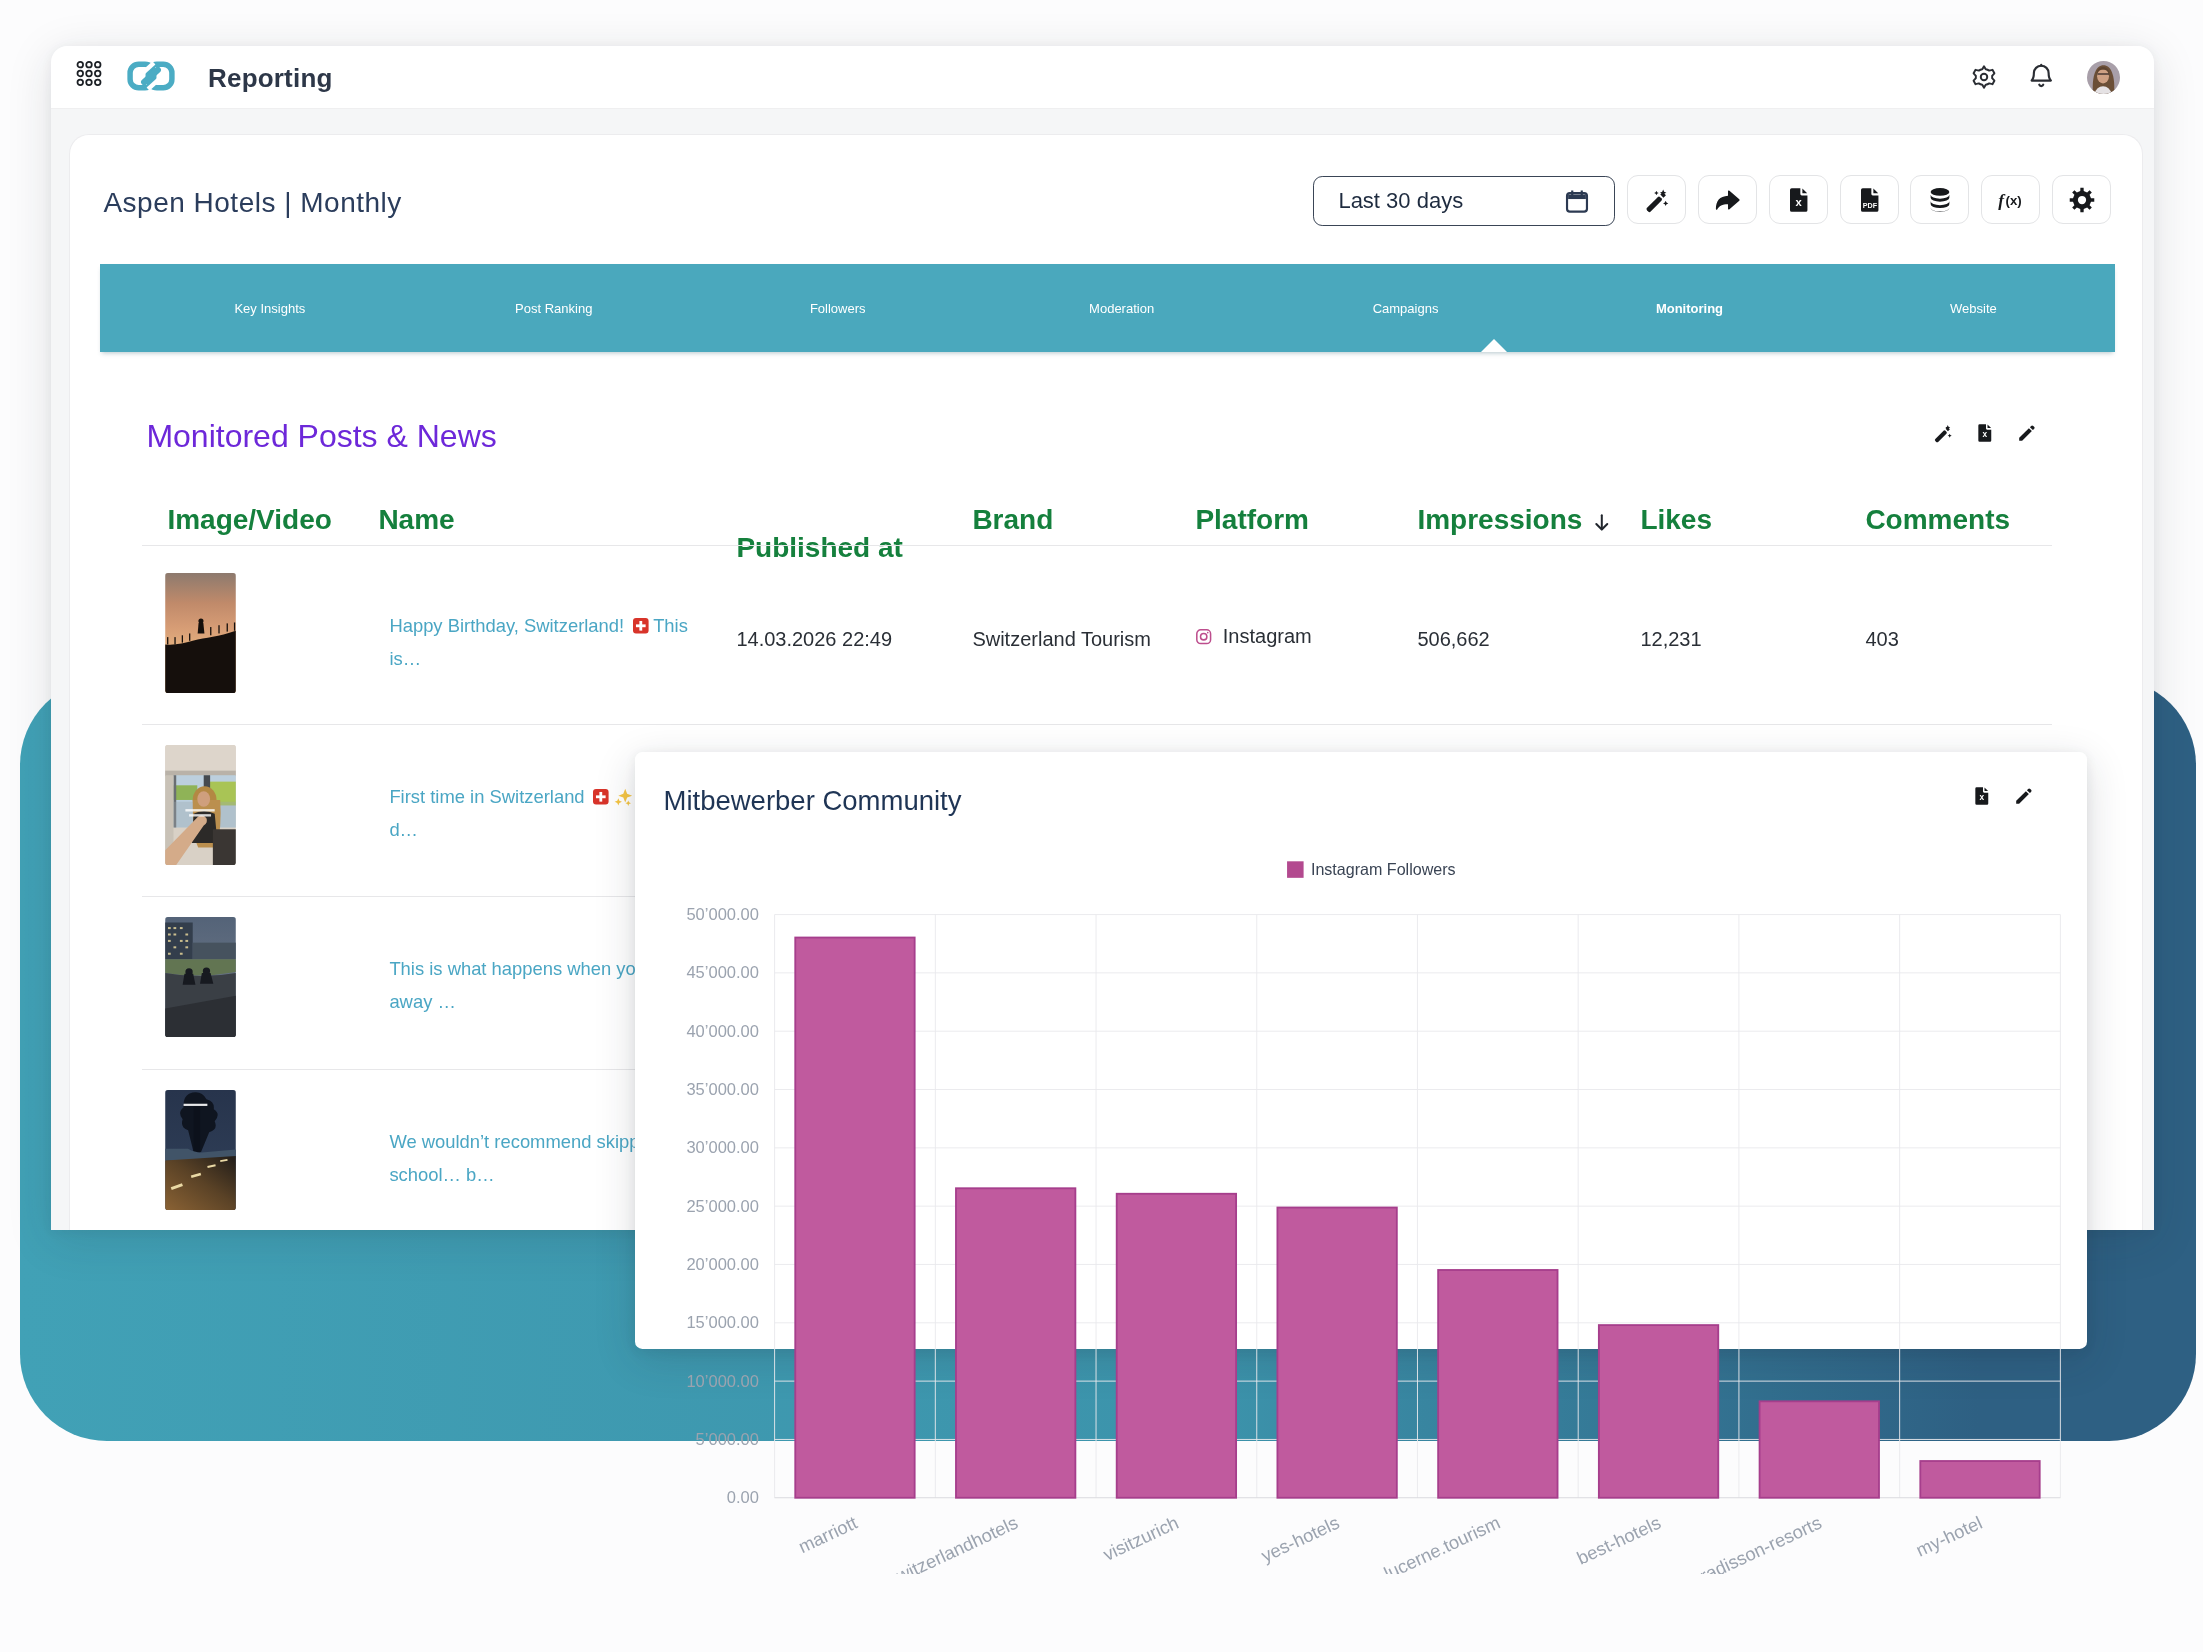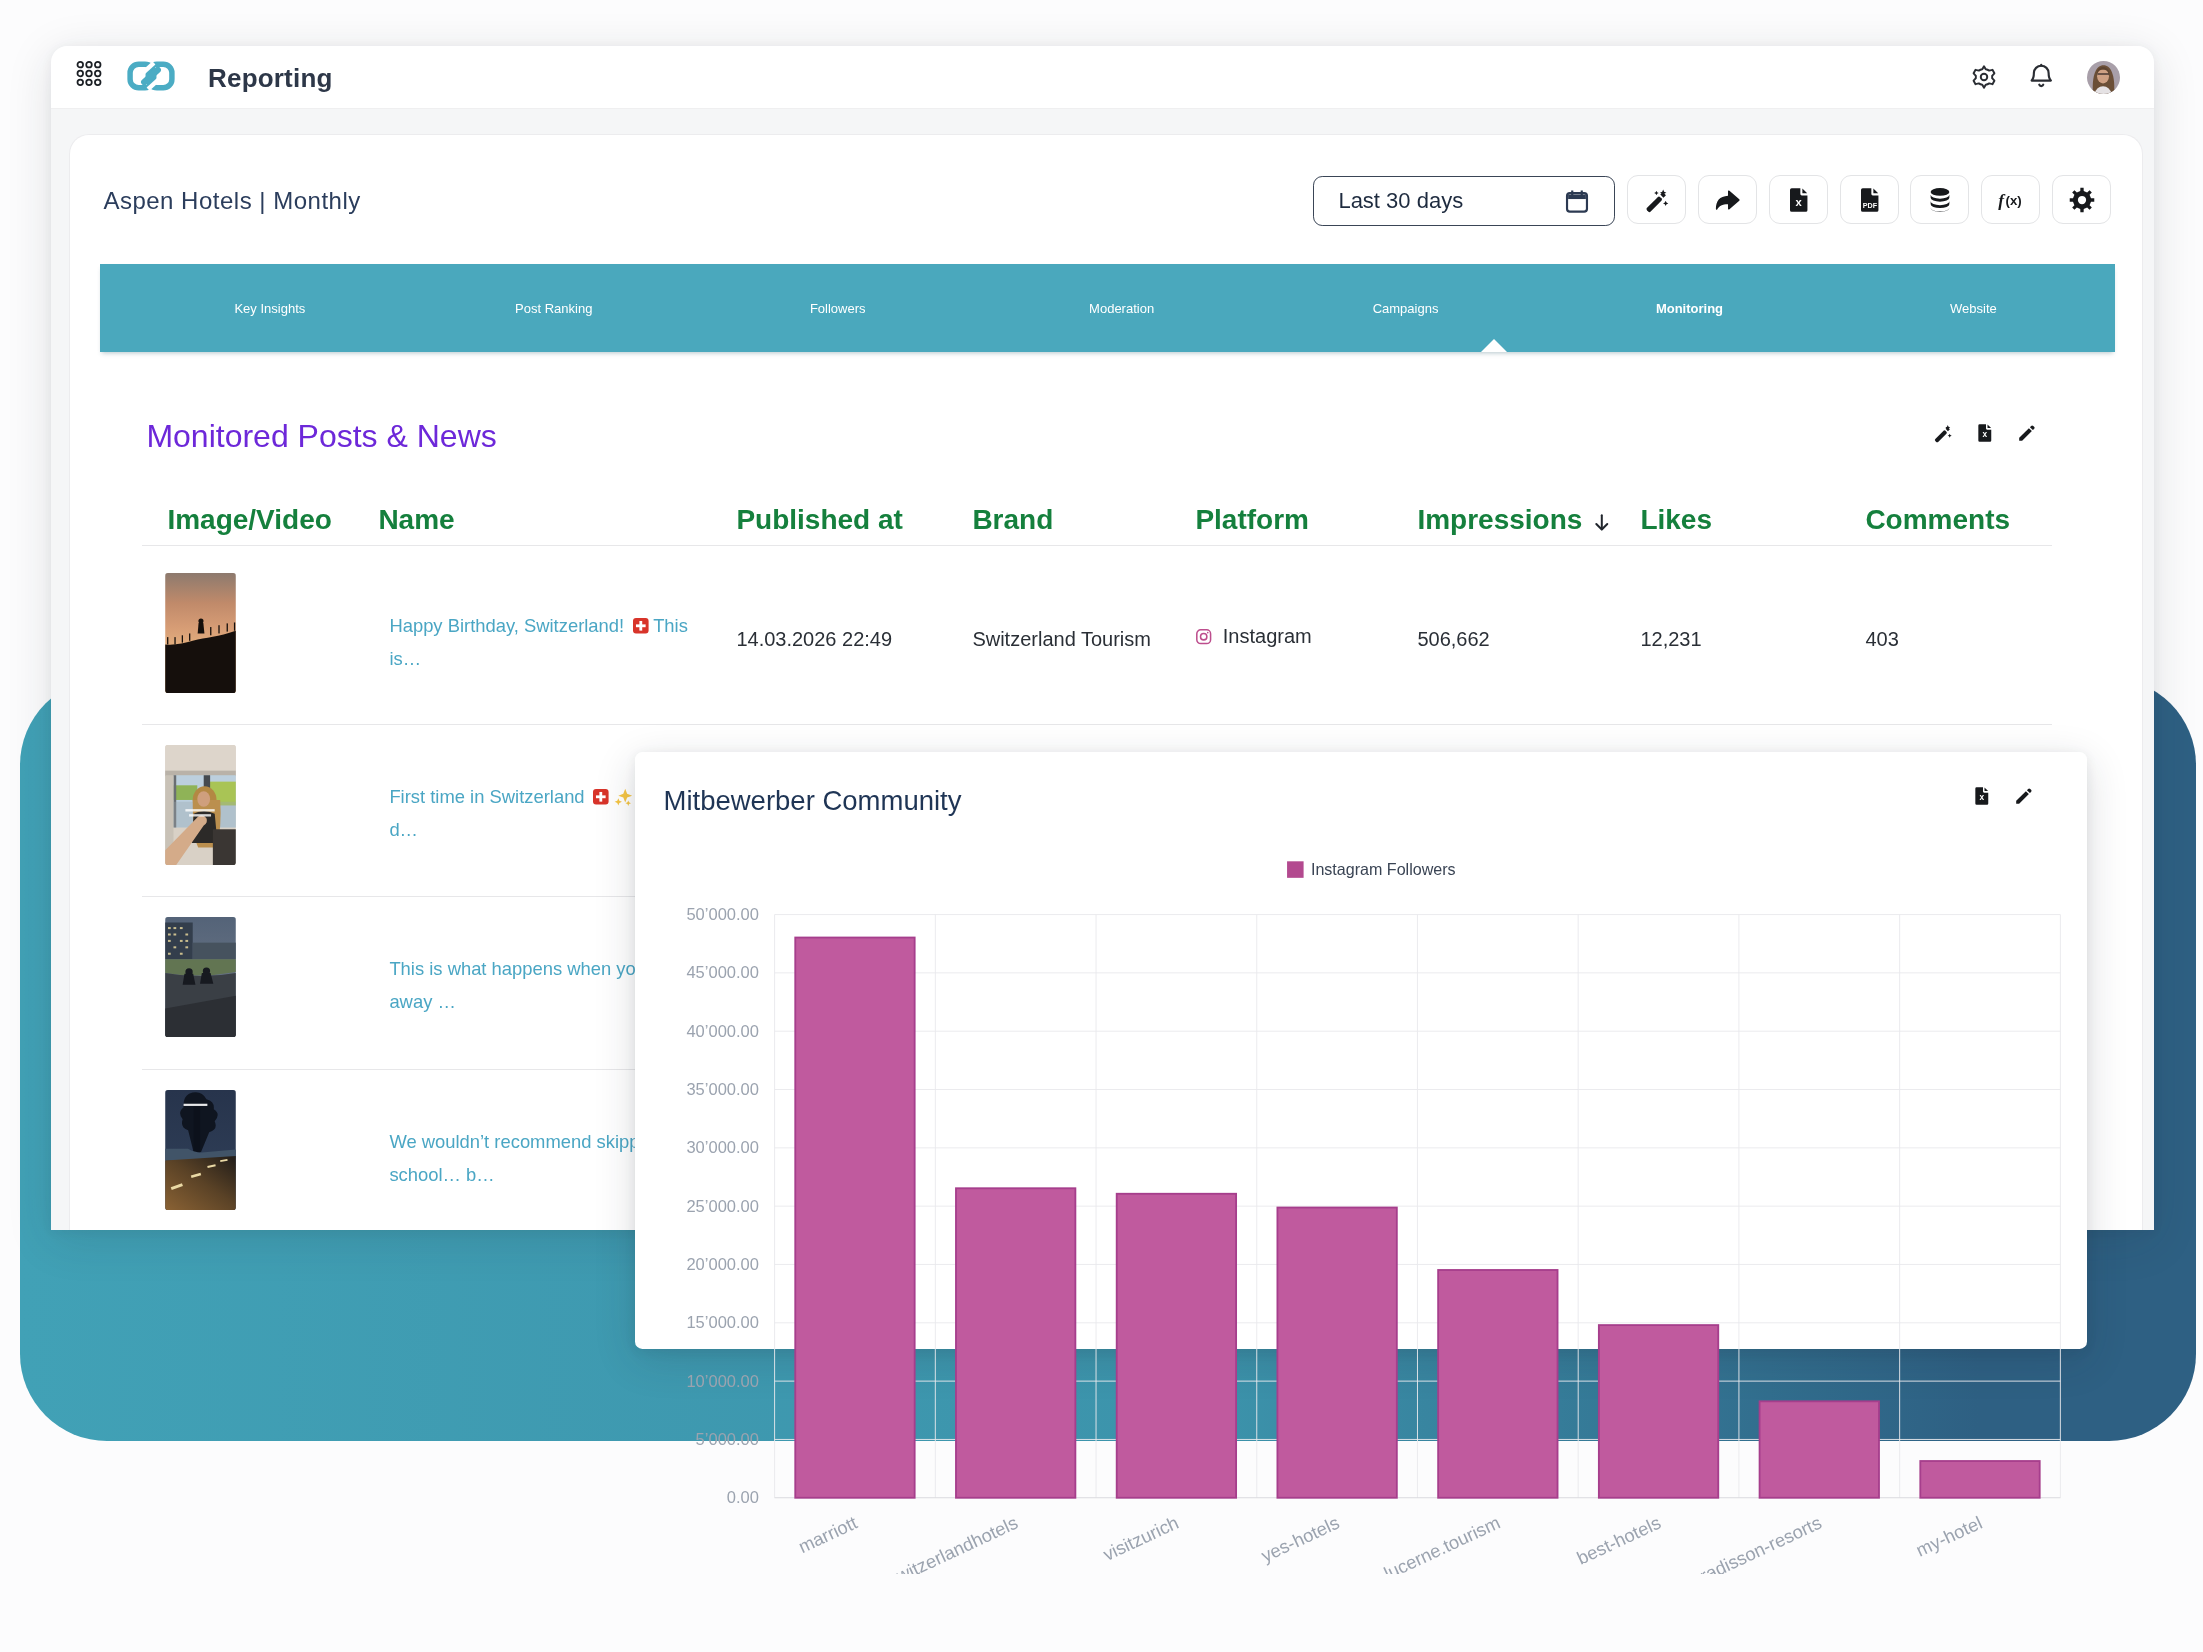--- a/index.html
+++ b/index.html
@@ -9,21 +9,21 @@
     background:linear-gradient(90deg, #41A1B6 0%, #3C93AB 55%, #2E6083 90%); }
   .appcard { position:absolute; left:51px; top:46px; width:2103px; height:1184px;
     background:#f5f6f7; border-radius:16.5px 16.5px 0 0;
     box-shadow:0 9.2px 46px rgba(30,40,50,0.13), 0 1.8px 11px rgba(30,40,50,0.06); }
   .header { position:absolute; left:0; top:0; width:100%; height:63px; background:#fff;
     border-radius:16.5px 16.5px 0 0; border-bottom:0.9px solid #efeff0; }
   .hicon { position:absolute; }
   .reporting { position:absolute; left:157px; top:17.4px; font-size:26px; font-weight:bold; color:#2D3748; letter-spacing:0.2px; }
   .innercard { position:absolute; left:18.4px; top:88px; width:2074px; height:1096px;
     background:#fff; border:0.9px solid #ececee; border-bottom:none; border-radius:20px 20px 0 0; overflow:hidden; }
-  .title { position:absolute; left:33px; top:52px; font-size:24px; color:#2B3D5C; letter-spacing:0.5px; }
+  .title { position:absolute; left:33px; top:52px; font-size:28px; color:#2B3D5C; letter-spacing:0.5px; }
   .dateinput { position:absolute; left:1243px; top:41px; width:302px; height:50px; background:#fff;
     border:1.8px solid #3A4556; border-radius:9.2px; }
   .dateinput span { position:absolute; left:24px; top:11px; font-size:22px; color:#1E2B3F; }
   .dateinput svg { position:absolute; right:24px; top:11px; }
   .tbtn { position:absolute; top:40px; width:59px; height:49px; background:#fff;
     border:1.8px solid #e3e4e6; border-radius:11px; }
   .tbtn svg { position:absolute; left:50%; top:50%; transform:translate(-50%,-50%); }
   .nav { position:absolute; left:30px; top:129px; width:2015px; height:88px; background:#4AA8BD; display:flex; padding-left:27.5px; box-shadow:0 2.8px 4.6px -1.8px rgba(40,90,105,0.35); }
   .nav .tab { flex:1; display:flex; align-items:center; justify-content:center;
     color:#fff; font-size:13px; }
@@ -183,21 +183,21 @@
         <path d="M15 2.2 L19.3 6.5 H15 z"></path>
         <text x="11.7" y="17.6" font-size="10" font-weight="bold" fill="#fff" text-anchor="middle" font-family="Liberation Sans, sans-serif">x</text>
       </svg>
       <svg width="22" height="22" viewBox="0 0 24 24" fill="#17191c">
         <path d="M3.5 17.3 L14.1 6.7 l3.2 3.2 L6.7 20.5 H3.5 z"></path>
         <path d="M15.2 5.6 l1.3-1.3 a1.6 1.6 0 0 1 2.3 0 l0.9 0.9 a1.6 1.6 0 0 1 0 2.3 L18.4 8.8 z"></path>
       </svg>
     </div>
     <div class="thead" style="left:97px;">Image/Video</div>
     <div class="thead" style="left:308px;">Name</div>
-    <div class="thead" style="left:666px;">Published at</div>
+    <div class="thead" style="left:666px;margin-top:28px;">Published at</div>
     <div class="thead" style="left:902px;">Brand</div>
     <div class="thead" style="left:1125px;">Platform</div>
     <div class="thead" style="left:1347px;">Impressions <svg width="15.6" height="17.4" viewBox="0 0 17 19" style="vertical-align:-2.8px; margin-left:3.7px;">
           <g stroke="#21262D" stroke-width="2.2" fill="none" stroke-linecap="round" stroke-linejoin="round">
             <path d="M8.5 1.5 V16.5"></path>
             <path d="M2.5 11 L8.5 17 L14.5 11"></path>
           </g>
         </svg></div>
     <div class="thead" style="left:1570px;">Likes</div>
     <div class="thead" style="left:1795px;">Comments</div>

